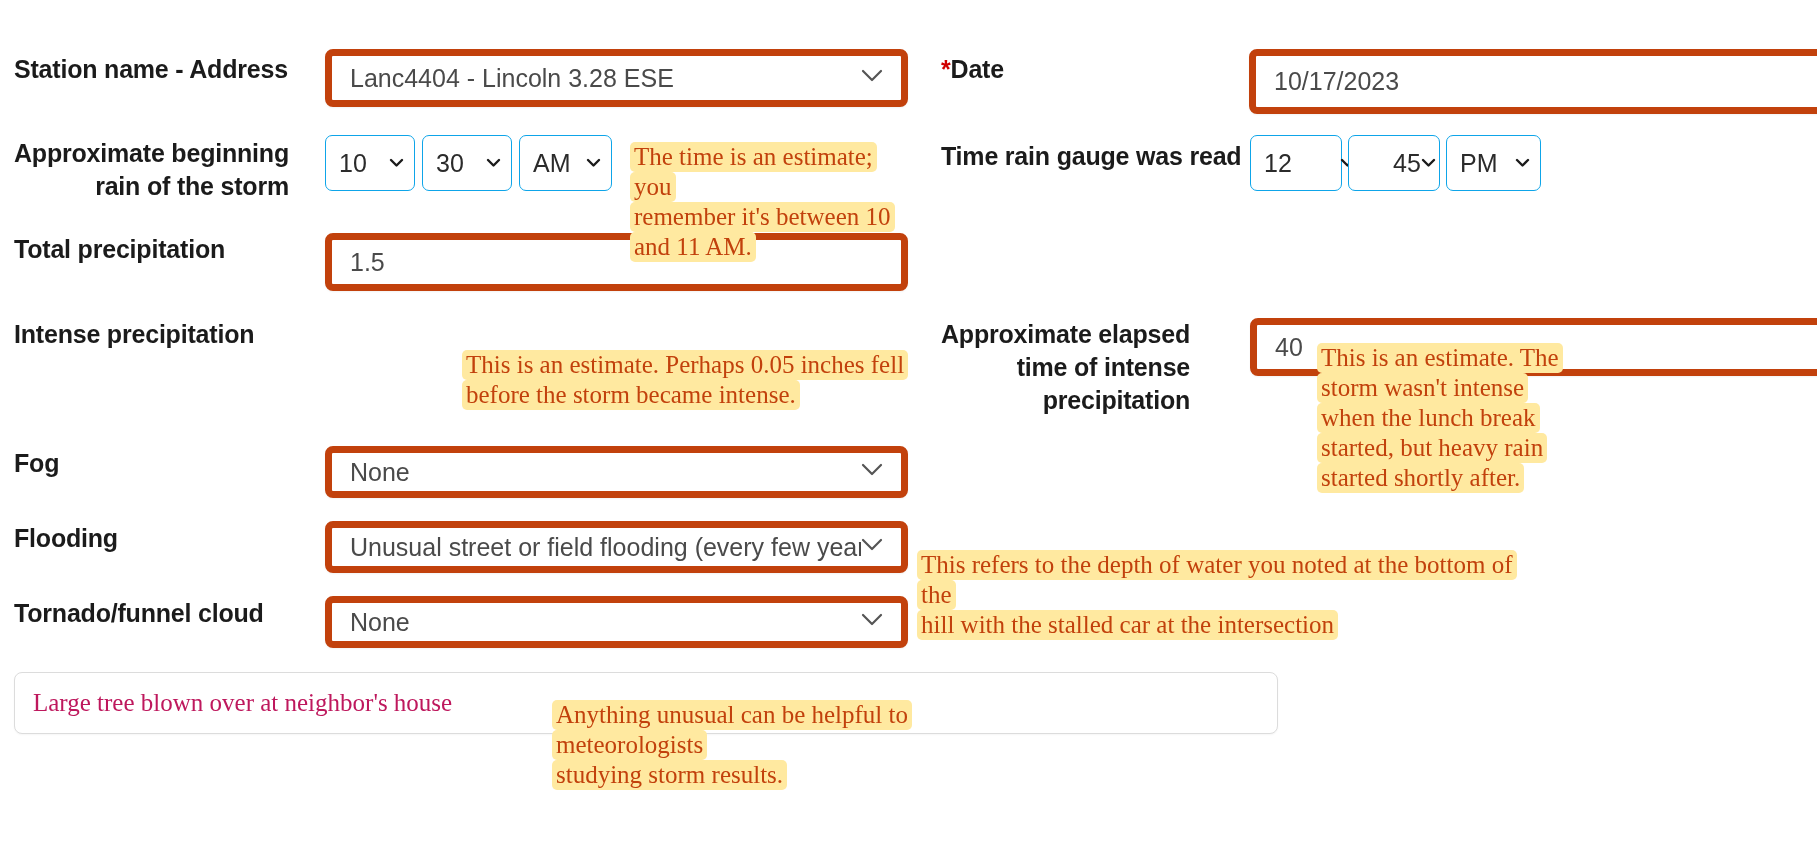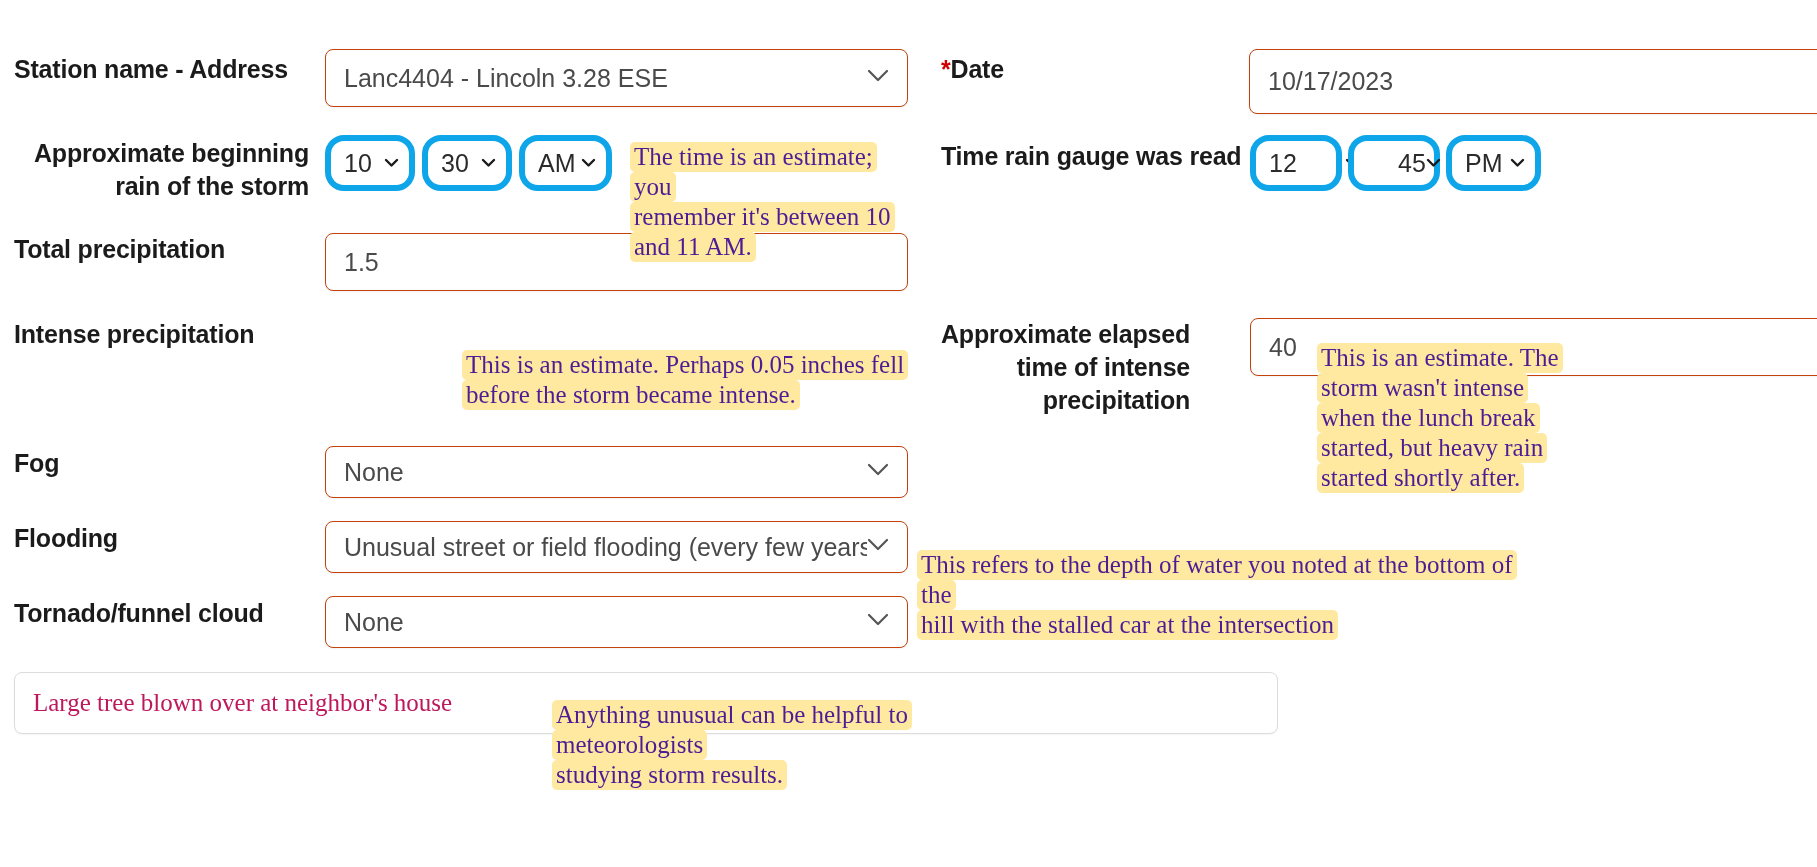--- a/index.html
+++ b/index.html
@@ -32,21 +32,21 @@
     text-align: right;
   }
   .label .req {
     color: #d00000;
   }
 
   
   .control {
     position: absolute;
     background: #ffffff;
-    border: 1px solid #c2410c;
+    border: 7px solid #c2410c;
     border-radius: 8px;
     box-shadow: 0 1px 2px rgba(0,0,0,0.05);
     display: flex;
     align-items: center;
     padding: 0 18px;
   }
   .control .val {
     font-family: "Liberation Sans", sans-serif;
     font-size: 25px;
     color: #4a4a4a;
@@ -58,43 +58,43 @@
     flex: 0 0 auto;
     display: block;
     color: #555;
   }
 
   
   .tsel {
     position: absolute;
     height: 56px;
     background: #ffffff;
-    border: 6px solid #0ea5e9;
-    border-radius: 19px;
+    border: 1px solid #0ea5e9;
+    border-radius: 7px;
     display: flex;
     align-items: center;
     padding: 0 10px 0 13px;
   }
   .tsel .val {
     font-family: "Liberation Sans", sans-serif;
     font-size: 25px;
     color: #2b2b2b;
   }
   .tsel .chev {
     margin-left: auto;
     color: #1b1b1b;
   }
 
   
   .anno {
     position: absolute;
     font-family: "Liberation Serif", serif;
     font-size: 25px;
     line-height: 30px;
-    color: #4c1d95;
+    color: #c2410c;
     z-index: 20;
     white-space: pre-line;
   }
   .anno > span {
     background: #ffe9a0;
     border-radius: 5px;
     box-decoration-break: clone;
     -webkit-box-decoration-break: clone;
     padding: 1px 4px 2px 4px;
   }
@@ -133,21 +133,21 @@
   </div>
 
   <div class="label" style="left:941px; top:53px;">
     <span class="req">*</span><span>Date</span>
   </div>
 
   <div class="control" style="left:1249px; top:49px; width:600px; height:65px;">
     <span class="val">10/17/2023</span>
   </div>
 
-  <div class="label" style="left:14px; top:137px;margin-left:20px;">
+  <div class="label" style="left:14px; top:137px;">
     <div>Approximate beginning</div>
     <div>rain of the storm</div>
   </div>
 
   <div class="tsel" style="left:325px; top:135px; width:90px;">
     <span class="val">10</span>
     <span class="chev">
       <svg width="15" height="10" viewBox="0 0 15 10">
           <path d="M2 2 L7.5 7.5 L13 2" fill="none" stroke="currentColor" stroke-width="2.4" stroke-linecap="round" stroke-linejoin="round"></path>
         </svg>

